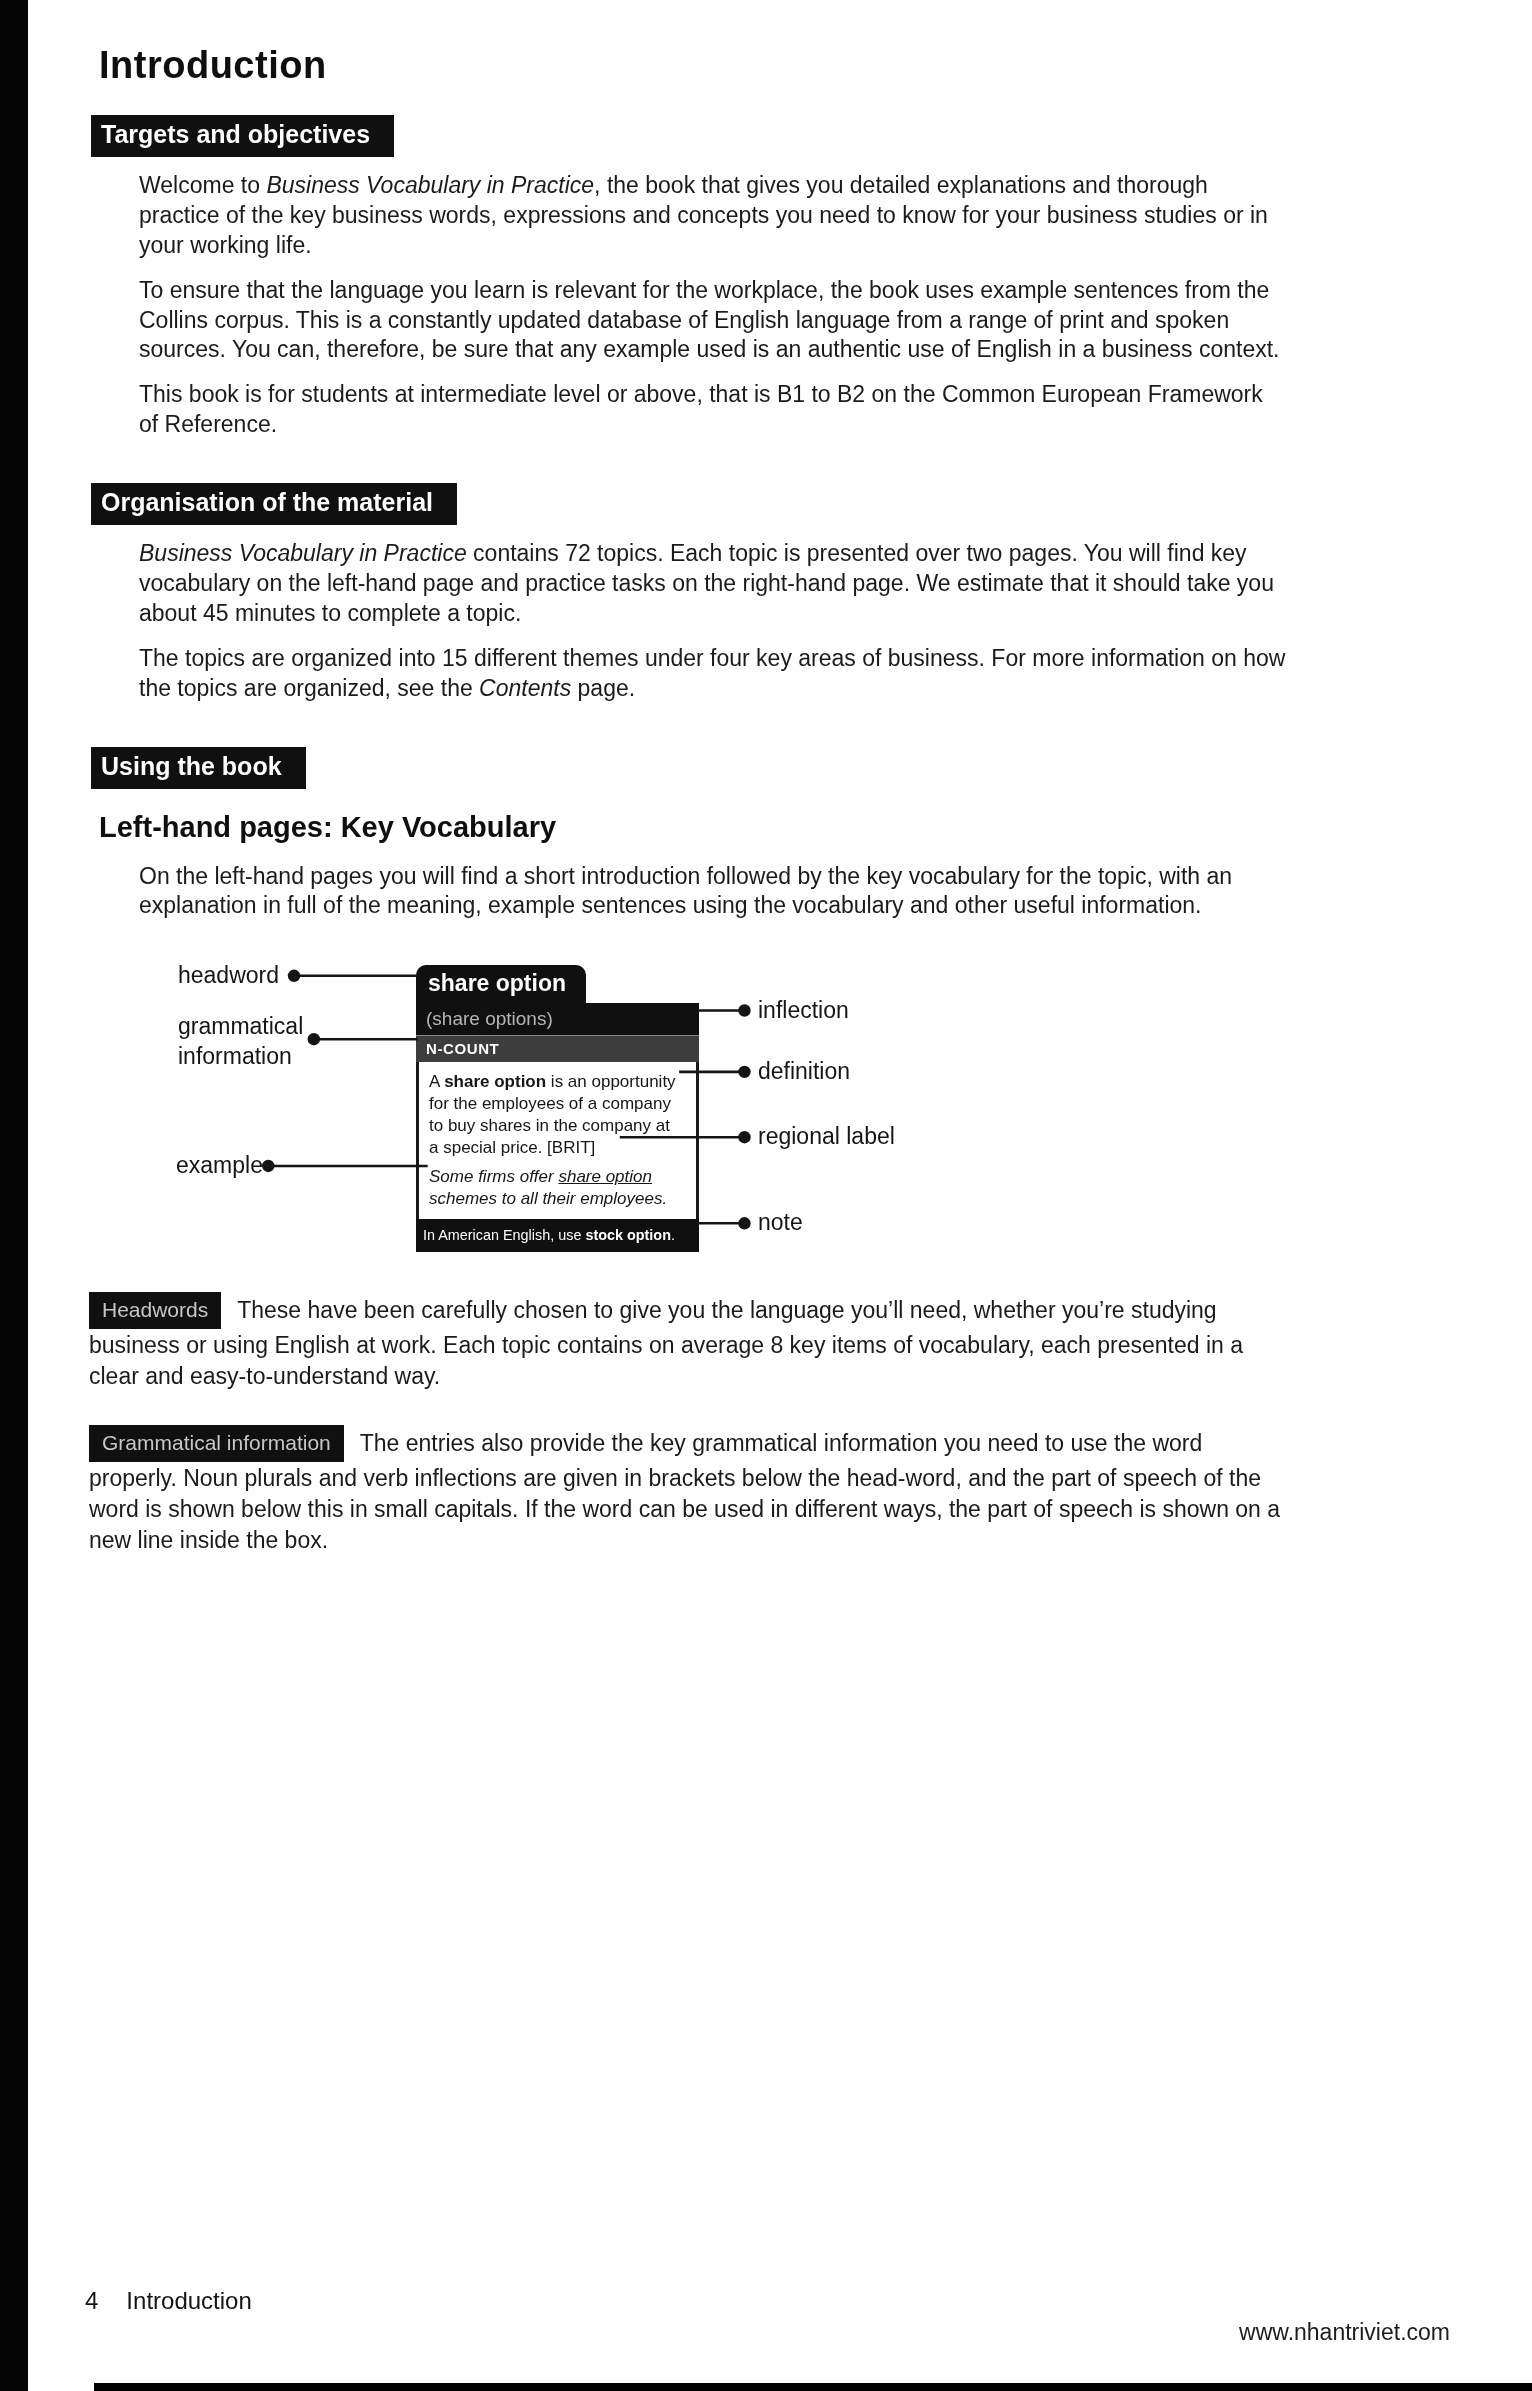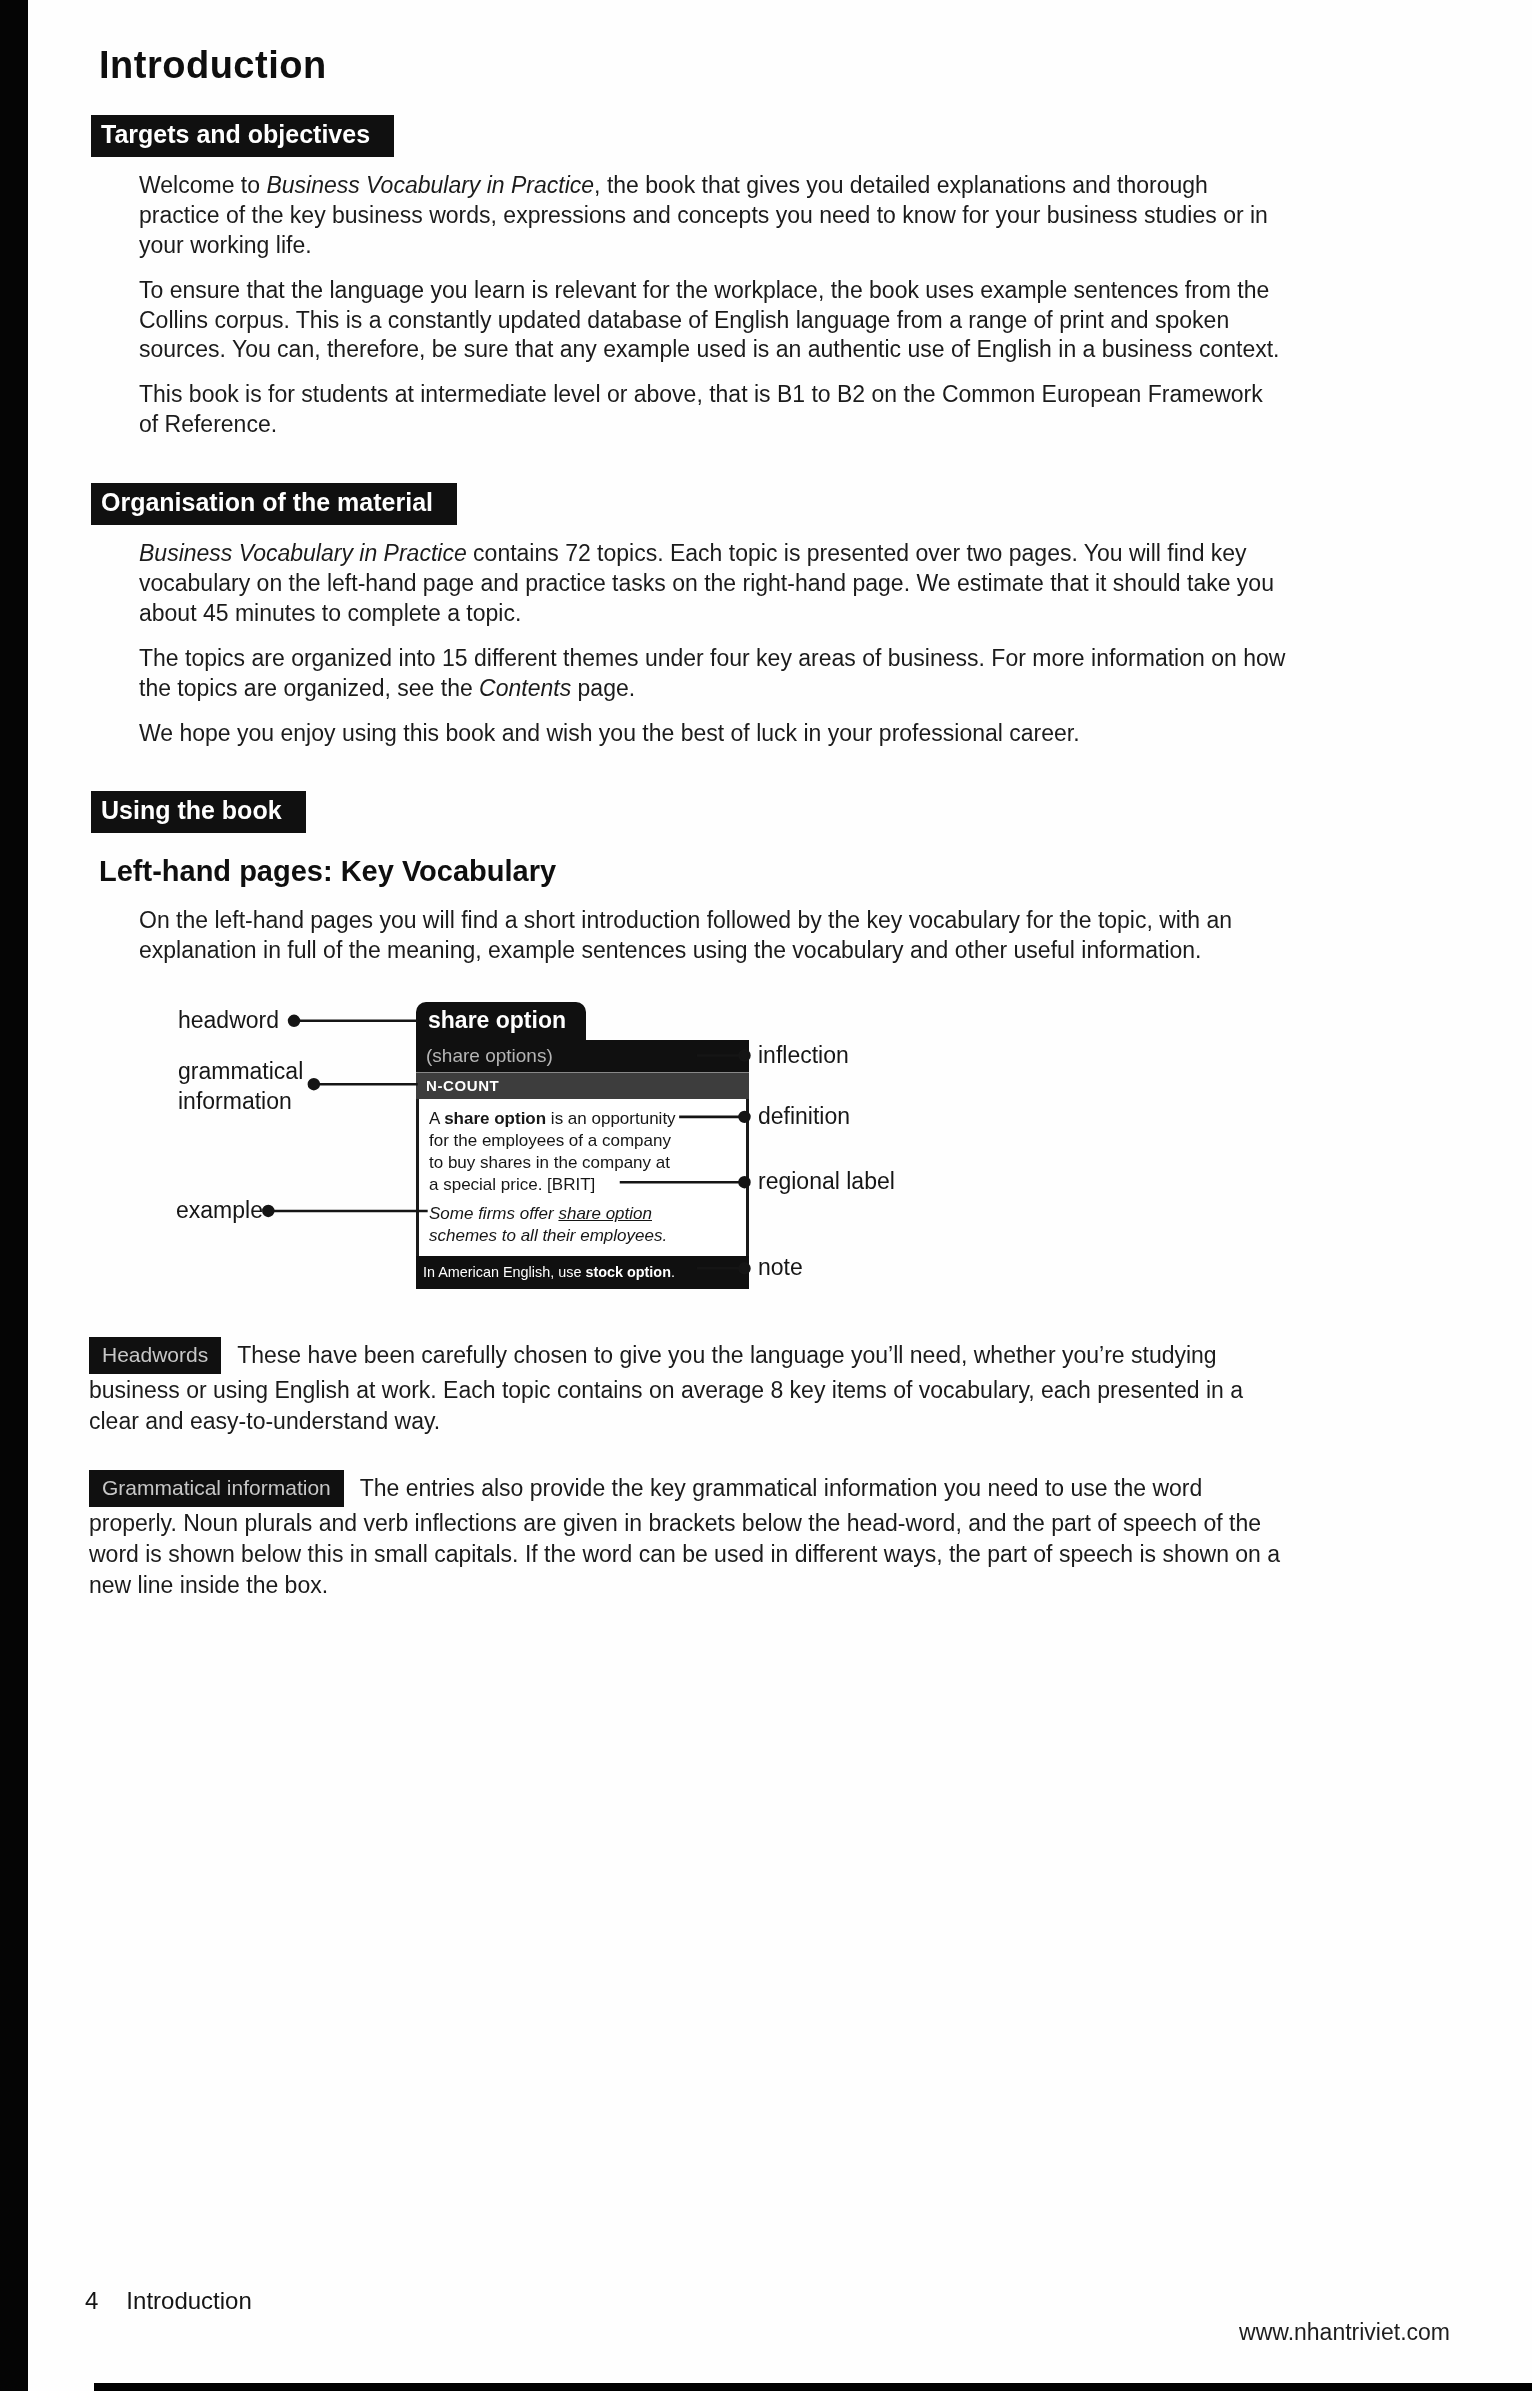--- a/index.html
+++ b/index.html
@@ -55,21 +55,21 @@
     margin: 36px 0 14px 0;
   }
   .d-label { position: absolute; font-size: 23px; color: #161616; }
   .lbl-headword   { left: 79px;  top: 5px; }
   .lbl-gram       { left: 79px;  top: 55px; width: 158px; line-height: 1.28; }
   .lbl-example    { left: 77px;  top: 195px; }
   .lbl-inflection { left: 659px; top: 40px; }
   .lbl-definition { left: 659px; top: 101px; }
   .lbl-regional   { left: 659px; top: 166px; }
   .lbl-note       { left: 659px; top: 252px; }
-  .entry-card { position: absolute; left: 317px; top: 0; width: 333px; }
+  .entry-card { position: absolute; left: 317px; top: 8px; width: 283px; }
   .entry-tab {
     display: block; width: fit-content;
     background: #101010; color: #ffffff;
     font-size: 23px; font-weight: bold; line-height: 27px;
     padding: 5px 20px 6px 12px;
     border-radius: 10px 10px 0 0;
   }
   .entry-inflection {
     background: #101010; color: #b5b5b5;
     font-size: 19px; line-height: 23px;
@@ -134,21 +134,20 @@
     <h1 class="page-title">Introduction</h1>
 
     <div class="bar-heading">Targets and objectives</div>
     <p class="para"><span>Welcome to </span><span class="it">Business Vocabulary in Practice</span><span>, the book that gives you detailed explanations and thorough practice of the key business words, expressions and concepts you need to know for your business studies or in your working life.</span></p>
     <p class="para"><span>To ensure that the language you learn is relevant for the workplace, the book uses example sentences from the Collins corpus. This is a constantly updated database of English language from a range of print and spoken sources. You can, therefore, be sure that any example used is an authentic use of English in a business context.</span></p>
     <p class="para"><span>This book is for students at intermediate level or above, that is B1 to B2 on the Common European Framework of Reference.</span></p>
 
     <div class="bar-heading">Organisation of the material</div>
     <p class="para"><span class="it">Business Vocabulary in Practice</span><span> contains 72 topics. Each topic is presented over two pages. You will find key vocabulary on the left-hand page and practice tasks on the right-hand page. We estimate that it should take you about 45 minutes to complete a topic.</span></p>
     <p class="para"><span>The topics are organized into 15 different themes under four key areas of business. For more information on how the topics are organized, see the </span><span class="it">Contents</span><span> page.</span></p>
-    <p class="para"><span>We hope you enjoy using this book and wish you the best of luck in your professional career.</span></p>
 
     <div class="bar-heading">Using the book</div>
     <h2 class="subheading">Left-hand pages: Key Vocabulary</h2>
     <p class="para"><span>On the left-hand pages you will find a short introduction followed by the key vocabulary for the topic, with an explanation in full of the meaning, example sentences using the vocabulary and other useful information.</span></p>
 
     <div class="diagram">
       <div class="d-label lbl-headword">headword</div>
       <div class="d-label lbl-gram">grammatical information</div>
       <div class="d-label lbl-example">example</div>
       <div class="d-label lbl-inflection">inflection</div>

